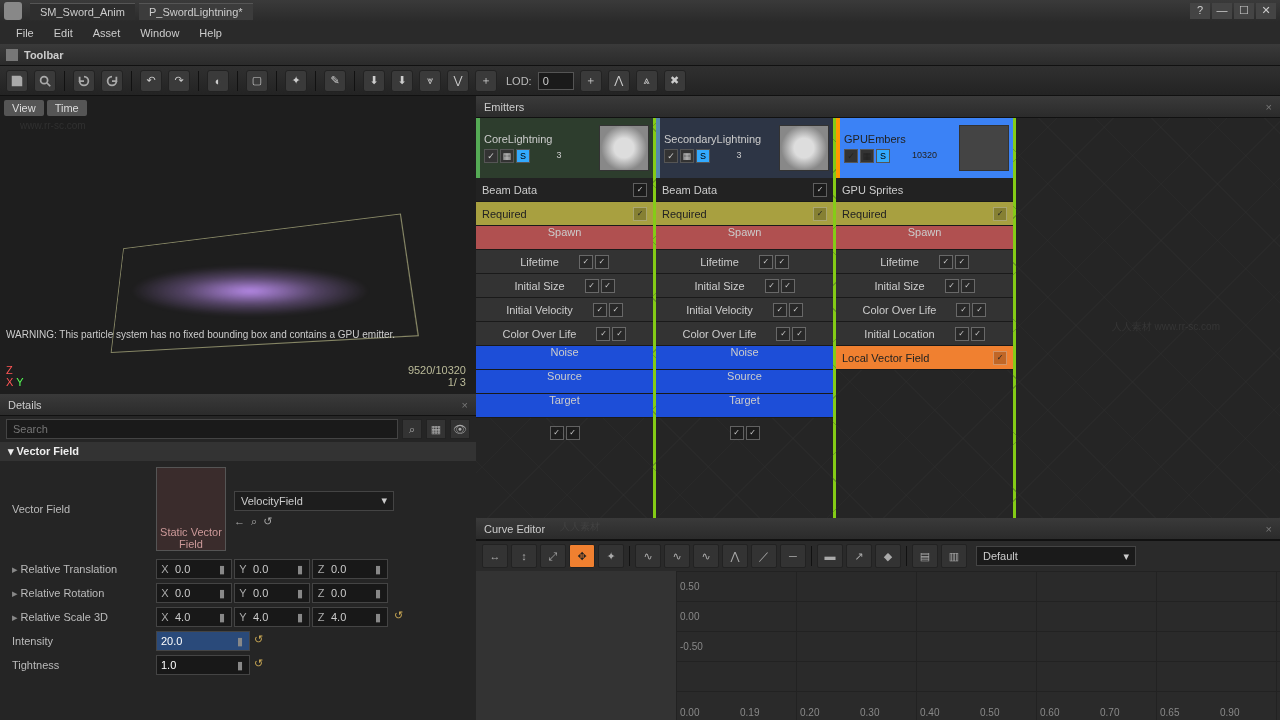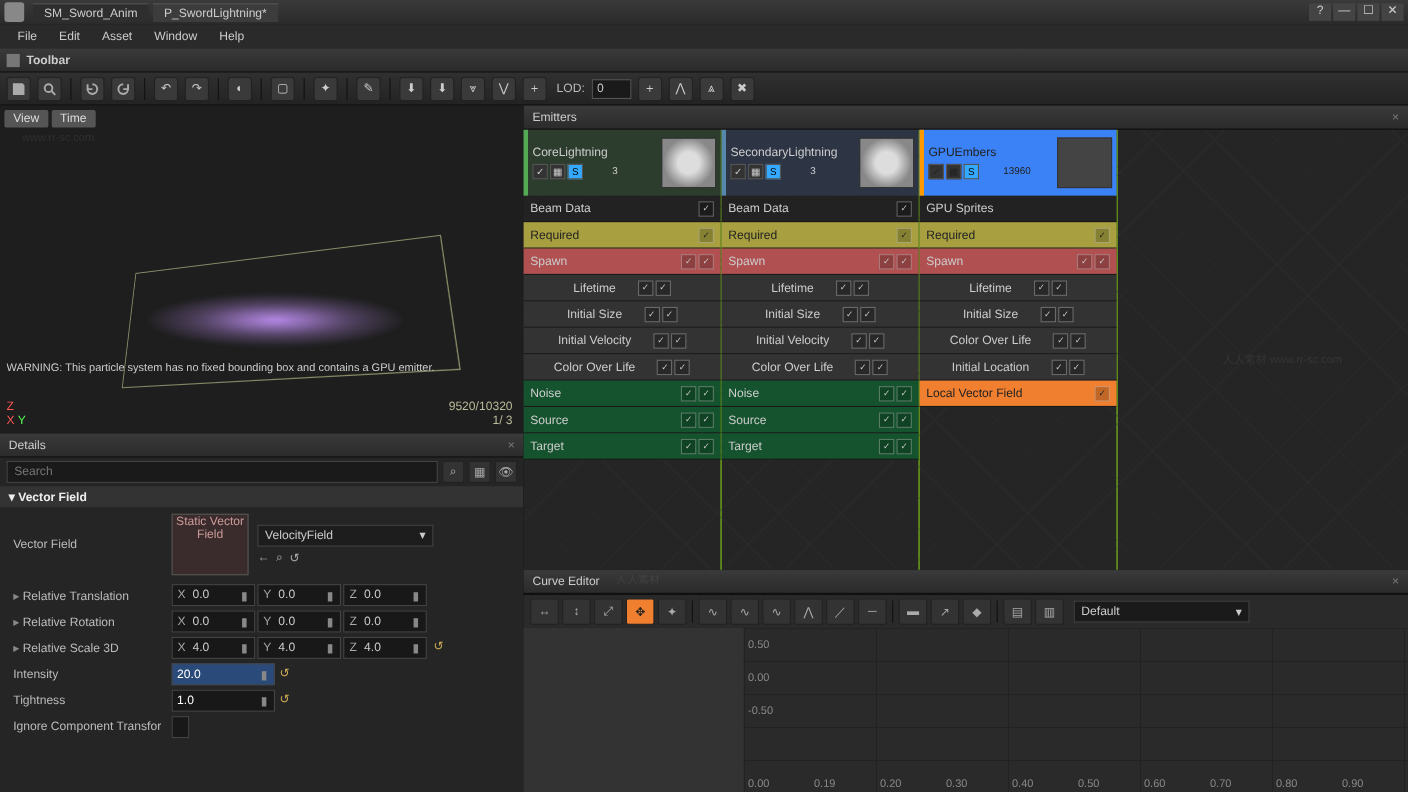--- a/index.html
+++ b/index.html
@@ -47,42 +47,42 @@
 .vec-input { display: flex; align-items: center; gap: 2px; }
 .axis-field { display: flex; align-items: center; background: #181818; border: 1px solid #444; height: 20px; }
 .axis-label { width: 16px; text-align: center; color: #aaa; }
 .axis-val { width: 46px; background: transparent; border: none; color: #ccc; padding: 0 2px; }
 .axis-spin { width: 12px; color: #888; }
 .single-field { background: #181818; border: 1px solid #444; height: 20px; display: flex; align-items: center; }
 .single-field.highlight { background: #2a4a7a; }
 .single-val { width: 80px; background: transparent; border: none; color: #fff; padding: 0 4px; }
 .reset-btn { width: 16px; height: 16px; color: #ca5; margin-left: 4px; }
 .vector-field-row { display: flex; align-items: center; padding: 6px; }
-.vf-slot { width: 70px; height: 56px; background: #3a2c2c; border: 1px solid #555; display: flex; align-items: flex-start; justify-content: center; text-align: center; font-size: 9px; color: #c99; margin-right: 8px; }
+.vf-slot { width: 70px; height: 84px; background: #3a2c2c; border: 1px solid #555; display: flex; align-items: flex-end; justify-content: center; text-align: center; font-size: 9px; color: #c99; margin-right: 8px; }
 .vf-dropdown { height: 20px; background: #1d1d1d; border: 1px solid #444; color: #ccc; padding: 0 6px; width: 160px; display: flex; align-items: center; justify-content: space-between; }
 .vf-tools { margin-top: 4px; display: flex; gap: 6px; color: #aaa; }
 .emitters-area { flex: 1; background: #252525; position: relative; display: flex; }
-.emitter-col { width: 180px; border-right: 1px solid #84cc16; }
+.emitter-col { width: 180px; border-right: 3px solid #84cc16; }
 .emitter-header { height: 60px; display: flex; align-items: center; padding: 4px; position: relative; }
 .emitter-header.green { background: #2d3d2d; border-left: 4px solid #5a5; }
 .emitter-header.blue { background: #2d3545; border-left: 4px solid #58a; }
 .emitter-header.orange { background: #3b82f6; border-left: 4px solid #f90; color: #222; }
 .em-info { flex: 1; }
 .em-name { font-size: 11px; }
 .em-thumb { width: 50px; height: 46px; background: radial-gradient(circle, #ddd 30%, #888 70%); border: 1px solid #333; }
 .em-thumb.dark { background: #444; }
 .em-checks { display: flex; gap: 2px; margin-top: 4px; }
 .em-checks span { width: 14px; height: 14px; background: #333; border: 1px solid #555; font-size: 9px; text-align: center; line-height: 12px; }
 .em-checks .s-badge { background: #3af; color: #000; }
 .module-row { height: 24px; display: flex; align-items: center; padding: 0 6px; border-bottom: 1px solid #1a1a1a; justify-content: space-between; position: relative; gap: 20px; }
 .mod-bg-default { background: #333; justify-content: center; }
 .mod-bg-black { background: #222; }
 .mod-bg-yellow { background: #a8a040; color: #222; }
-.mod-bg-red { background: #b05050; }
-.mod-bg-purple { background: #14532d; }
+.mod-bg-red { background: #b05050; flex-direction: column; }
+.mod-bg-purple { background: #1d4ed8; flex-direction: column; }
 .mod-bg-orange { background: #f08030; color: #222; }
 .mod-checks { display: flex; gap: 2px; }
 .mod-checks span { width: 14px; height: 14px; background: rgba(0,0,0,0.2); border: 1px solid rgba(255,255,255,0.3); font-size: 8px; text-align: center; line-height: 12px; }
 .curve-panel { height: 180px; background: #252525; display: flex; flex-direction: column; border-top: 1px solid #111; }
 .curve-toolbar { height: 30px; background: #2a2a2a; display: flex; align-items: center; padding: 0 6px; gap: 3px; }
 .ctbtn { width: 26px; height: 24px; background: #333; border: 1px solid #222; border-radius: 2px; display: flex; align-items: center; justify-content: center; color: #aaa; }
 .ctbtn.active { background: #f08030; color: #222; }
 .curve-dropdown { margin-left: 6px; width: 160px; height: 20px; background: #1a1a1a; border: 1px solid #444; color: #ccc; padding: 0 6px; display: flex; align-items: center; justify-content: space-between; }
 .curve-grid { flex: 1; position: relative; background: #2a2a2a; display: flex; }
 .curve-left { width: 200px; background: #333; }
@@ -295,24 +295,20 @@
         <span class="reset-btn">↺</span>
       </div>
       <div class="prop-row">
         <div class="prop-label">Tightness</div>
         <div class="single-field">
             <input class="single-val" value="1.0" style="">
             <span class="axis-spin">▮</span>
           </div>
         <span class="reset-btn">↺</span>
       </div>
-      <div class="prop-row">
-        <div class="prop-label">Ignore Component Transfor</div>
-        <div class="single-field" style="width:16px;"></div>
-      </div>
     </div>
   </div>
 
   <div class="right-col">
     <div class="panel-tab">
       <span>Emitters</span>
       <span class="close">×</span>
     </div>
     <div class="emitters-area" id="emitters-container">
       <div class="grid-pattern"></div>
@@ -481,21 +477,21 @@
           </div>
         </div>
         <div class="emitter-col">
           <div class="emitter-header orange">
             <div class="em-info">
               <div class="em-name">GPUEmbers</div>
               <div class="em-checks">
                 <span>✓</span>
                 <span>▦</span>
                 <span class="s-badge">S</span>
-                <span style="background:none;border:none;margin-left:20px;">13960</span>
+                <span style="background:none;border:none;margin-left:20px;">10320</span>
               </div>
             </div>
             <div class="em-thumb dark"></div>
           </div>
           <div class="module-row mod-bg-black">
             <span>GPU Sprites</span>
             <div class="mod-checks"></div>
           </div>
           <div class="module-row mod-bg-yellow">
             <span>Required</span>
@@ -584,21 +580,21 @@
             <div class="grid-label-y" style="top: 40px;">0.00</div>
             <div class="grid-label-y" style="top: 70px;">-0.50</div>
             <div class="grid-label-x" style="left: 4px;">0.00</div>
             <div class="grid-label-x" style="left: 64px;">0.19</div>
             <div class="grid-label-x" style="left: 124px;">0.20</div>
             <div class="grid-label-x" style="left: 184px;">0.30</div>
             <div class="grid-label-x" style="left: 244px;">0.40</div>
             <div class="grid-label-x" style="left: 304px;">0.50</div>
             <div class="grid-label-x" style="left: 364px;">0.60</div>
             <div class="grid-label-x" style="left: 424px;">0.70</div>
-            <div class="grid-label-x" style="left: 484px;">0.80</div>
+            <div class="grid-label-x" style="left: 484px;">0.65</div>
             <div class="grid-label-x" style="left: 544px;">0.90</div>
           </div>
       </div>
     </div>
   </div>
 </div>
 
 <div class="watermark" style="top:120px; left:20px;">www.rr-sc.com</div>
 <div class="watermark" style="top:520px; left:560px;">人人素材</div>
 <div class="watermark" style="top:320px; right:60px;">人人素材 www.rr-sc.com</div>

